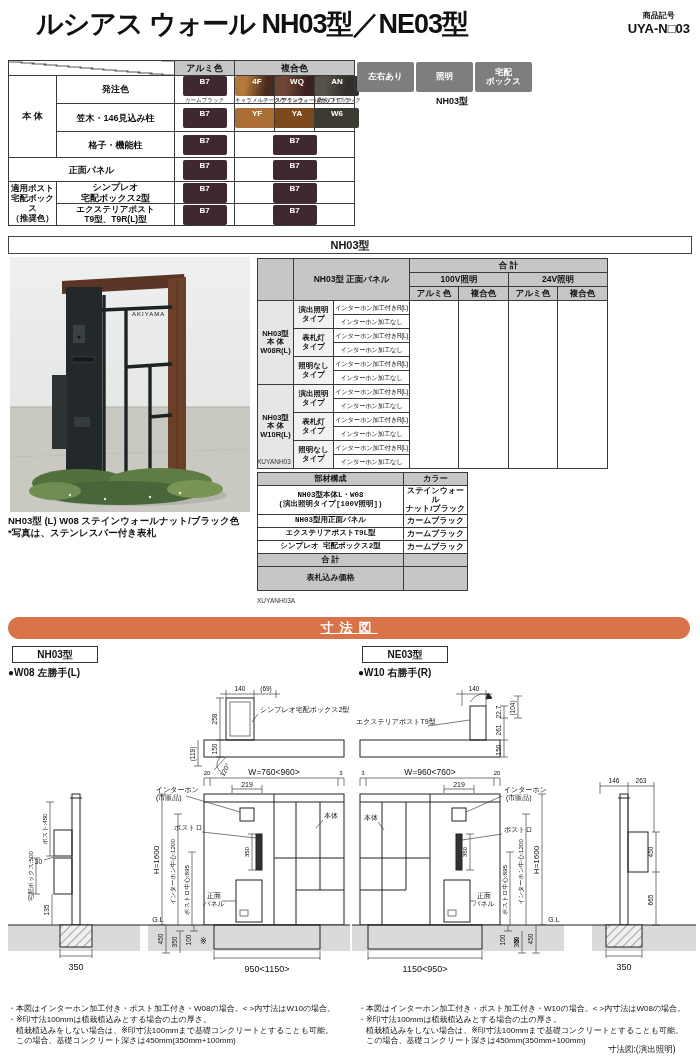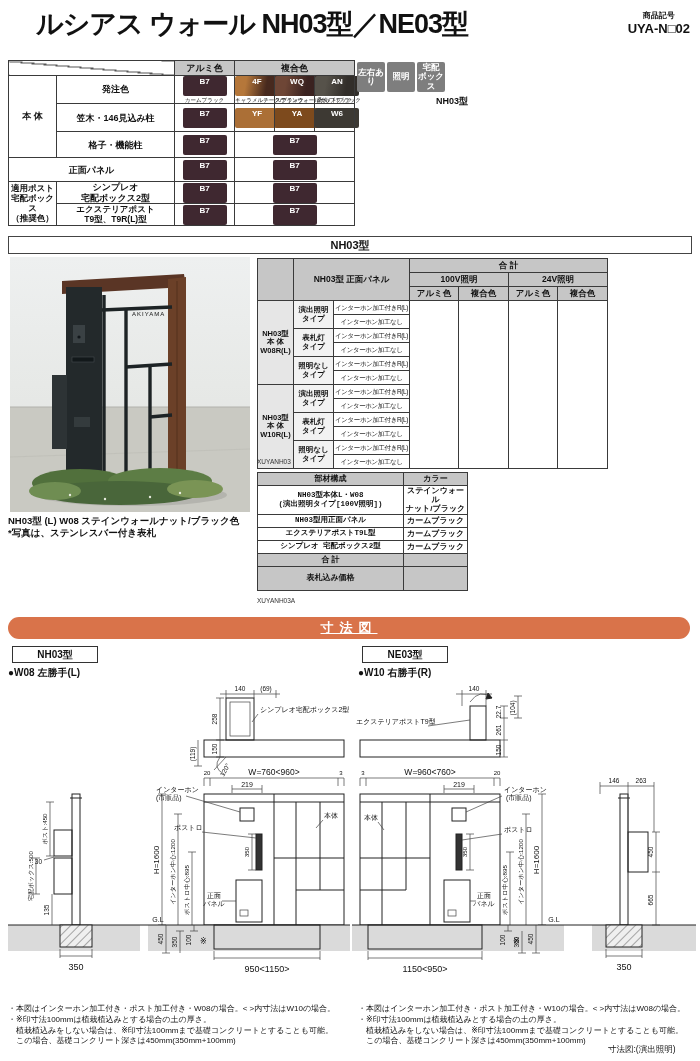--- a/index.html
+++ b/index.html
@@ -18,21 +18,21 @@
   .pre{white-space:pre-line;}
   
   .ctable{left:8px;top:60px;width:346px;font-size:9px;font-weight:700;}
   .ctable td{font-size:9px;}
   .diag{background:
     linear-gradient(to top right,transparent calc(50% - .6px),#555 calc(50% - .6px),#555 calc(50% + .6px),transparent calc(50% + .6px));}
   .sw{width:44px;height:20px;margin:0 auto;border-radius:2px;color:#fff;font-size:8px;font-weight:700;line-height:12px;}
   .swl{font-size:5.5px;font-weight:400;white-space:nowrap;margin-top:1px;}
   
   .badges{left:357px;top:62px;display:flex;gap:2px;}
-  .badge{width:28px;height:30px;background:#7e7e7e;color:#fff;border-radius:2px;
+  .badge{width:57px;height:30px;background:#7e7e7e;color:#fff;border-radius:2px;
     display:flex;align-items:center;justify-content:center;font-size:8.5px;font-weight:700;text-align:center;white-space:pre-line;line-height:1.1;}
   .badge-note{left:433px;top:95px;font-size:9px;font-weight:700;width:38px;text-align:center;}
   
   .sec2{left:8px;top:236px;width:682px;height:16px;border:1px solid #444;
     display:flex;align-items:center;justify-content:center;font-size:11px;font-weight:700;}
   
   .ptable{left:257px;top:258px;width:350px;}
   .ptable td{height:13px;}
   .ptable .h td,.ptable td.g{font-size:8.5px;font-weight:700;}
   .grp{background:#e6e6e6;font-size:7.5px;font-weight:700;}
@@ -63,21 +63,21 @@
   .dim{stroke:#444;fill:none;stroke-width:0.7;}
 </style>
 </head>
 <body>
 
 <div class="page">
 
   <div class="abs title">ルシアス ウォール NH03型／NE03型</div>
   <div class="abs codeblock">
     <div class="cl">商品記号</div>
-    <div class="cv">UYA-N□02</div>
+    <div class="cv">UYA-N□03</div>
   </div>
 
   <table class="abs ctable">
     <colgroup>
         <col style="width:48px">
         <col style="width:118px">
         <col style="width:60px">
         <col style="width:40px">
         <col style="width:40px">
         <col style="width:40px">

